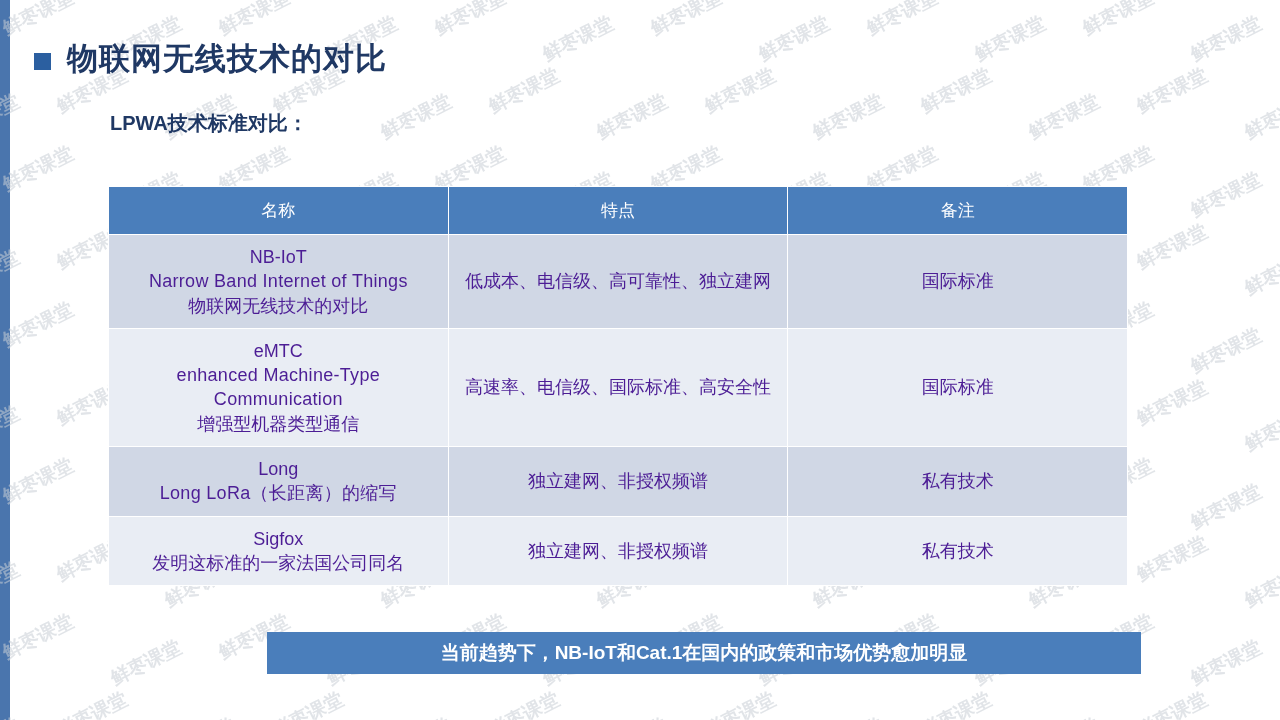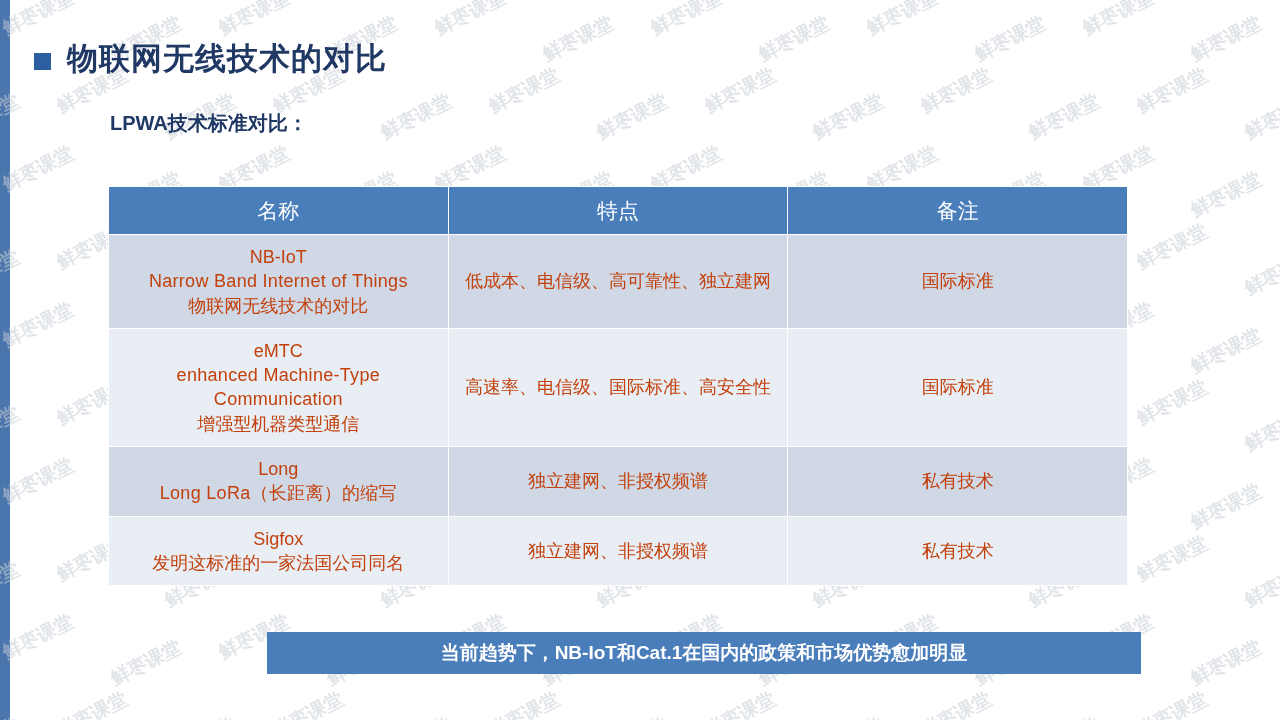--- a/index.html
+++ b/index.html
@@ -77,32 +77,32 @@
     z-index: 10;
   }
   table.lpwa {
     border-collapse: collapse;
     width: 1020px;
     table-layout: fixed;
   }
   table.lpwa th {
     background: #4a7ebb;
     color: #ffffff;
-    font-size: 21px;
+    font-size: 17px;
     font-weight: normal;
     height: 48px;
     border: 1px solid #ffffff;
     text-align: center;
   }
   table.lpwa td {
     border: 1px solid #ffffff;
     text-align: center;
     vertical-align: middle;
     font-size: 18px;
-    color: #c2410c;
+    color: #4c1d95;
     padding: 10px 12px;
     line-height: 1.35;
   }
   table.lpwa tr.band-a td { background: #d0d7e5; }
   table.lpwa tr.band-b td { background: #e9edf4; }
   td.col-name { width: 490px; }
   td.col-feature { width: 368px; }
   td.col-note { width: 162px; }
   .name-line { display: block; }
   .name-line.en { letter-spacing: 0.3px; }

